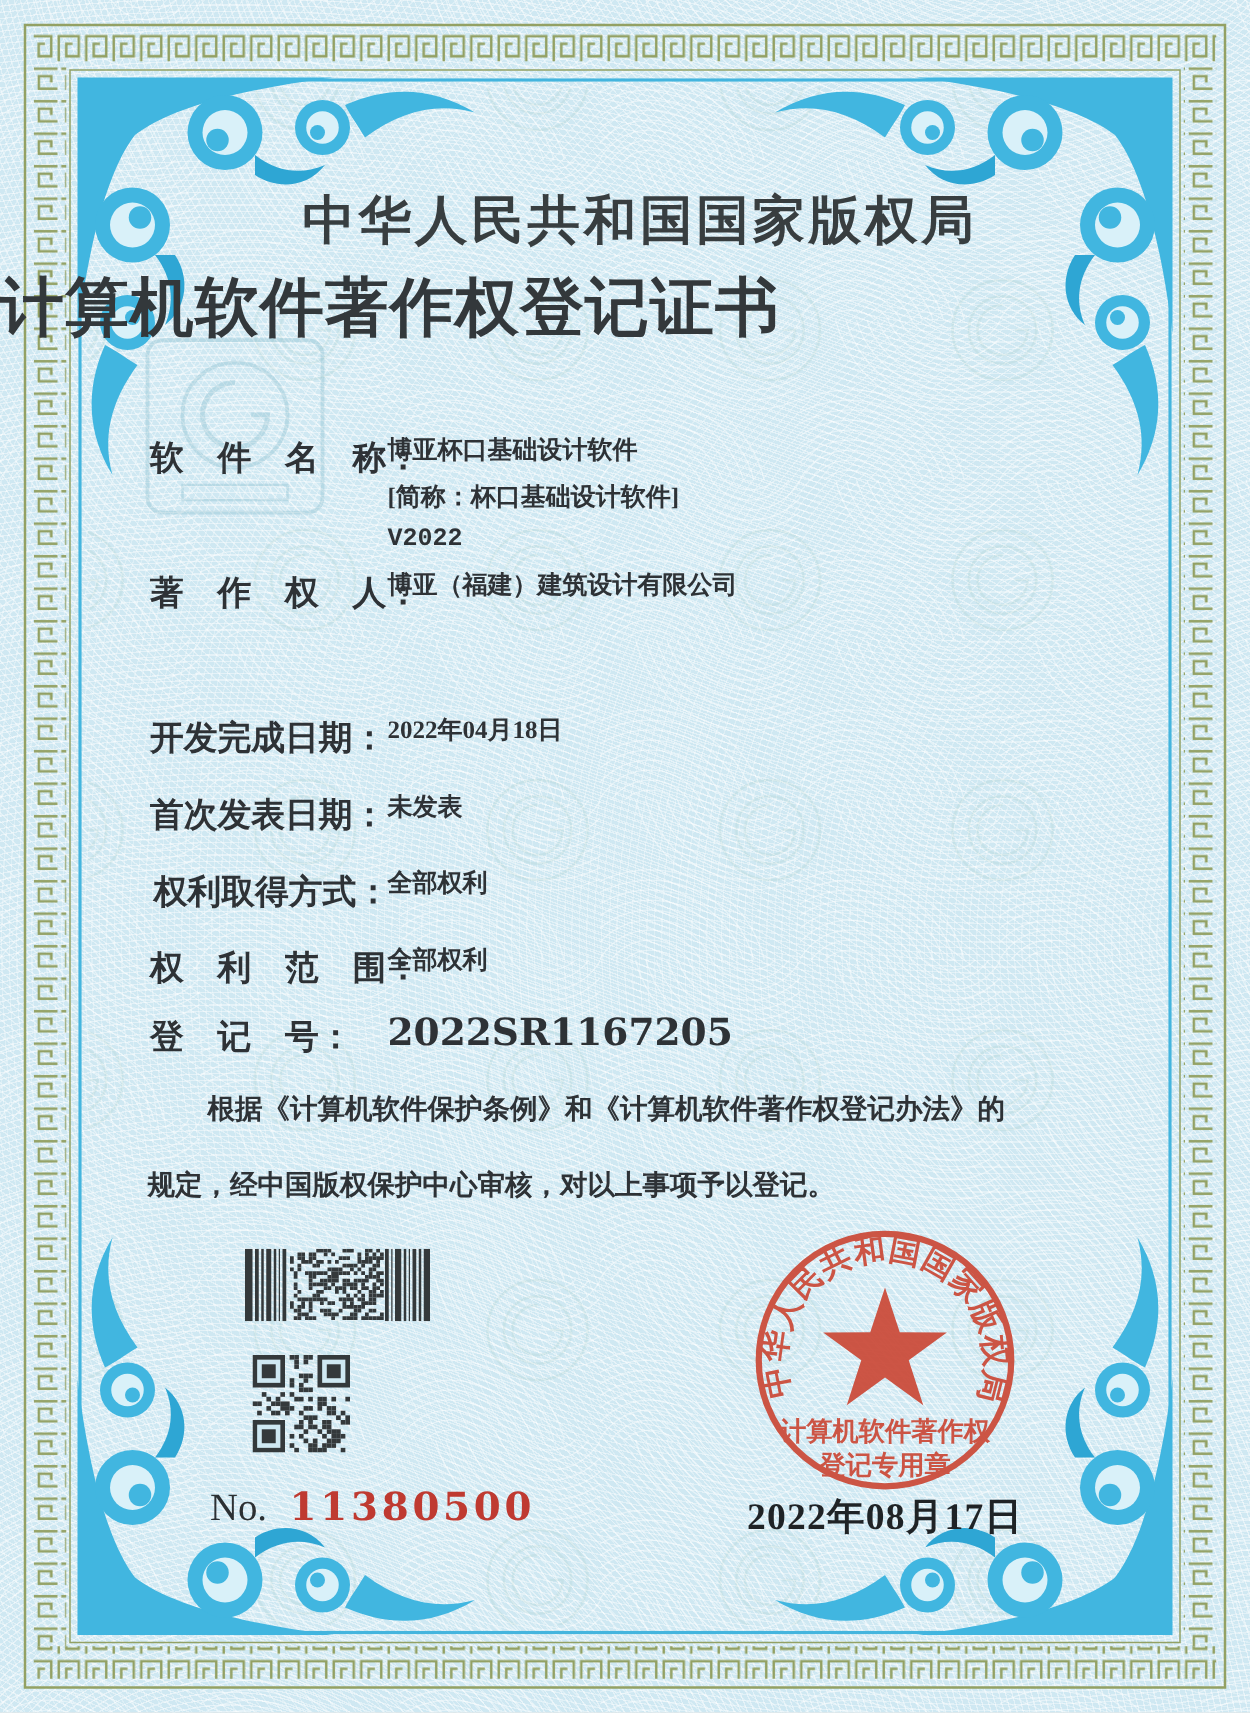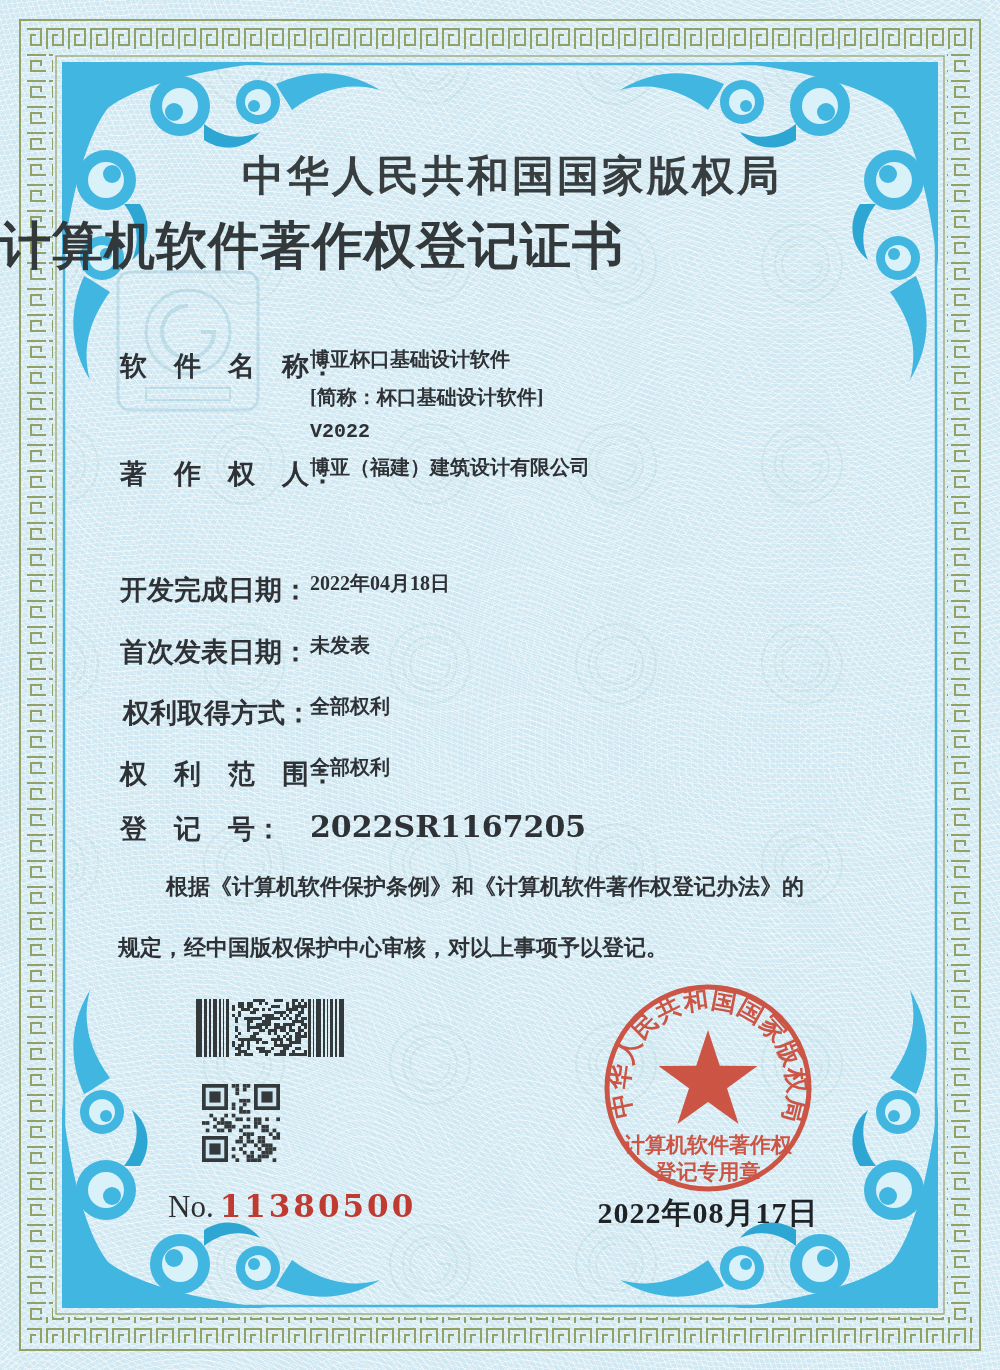--- a/index.html
+++ b/index.html
@@ -31,21 +31,21 @@
   .field-label{
     left:120px;width:192px;font-size:27px;font-weight:bold;white-space:nowrap;
   }
   .field-value{
     left:310px;font-size:20px;font-weight:bold;white-space:nowrap;
   }
   .stmt{
     font-size:22px;font-weight:bold;white-space:nowrap;color:#2e3236;text-align:center;
   }
   .serial{left:168px;top:1188px;font-size:31px;white-space:nowrap;}
-  .serial .no{color:#2c3033;font-weight:normal;margin-right:6px;}
+  .serial .no{color:#2c3033;font-weight:normal;margin-right:18px;}
   .serial .num{color:#bf3a31;letter-spacing:3px;font-family:"DejaVu Serif","Liberation Serif",serif;font-weight:bold;}
   .issue-date{
     left:588px;top:1193px;width:240px;text-align:center;
     font-size:30px;font-weight:bold;color:#1f2326;letter-spacing:1px;font-family:Liberation Serif, serif;
   }
   svg text{font-family:"Liberation Serif","DejaVu Serif",serif;}
 </style>
 </head>
 <body>
 

